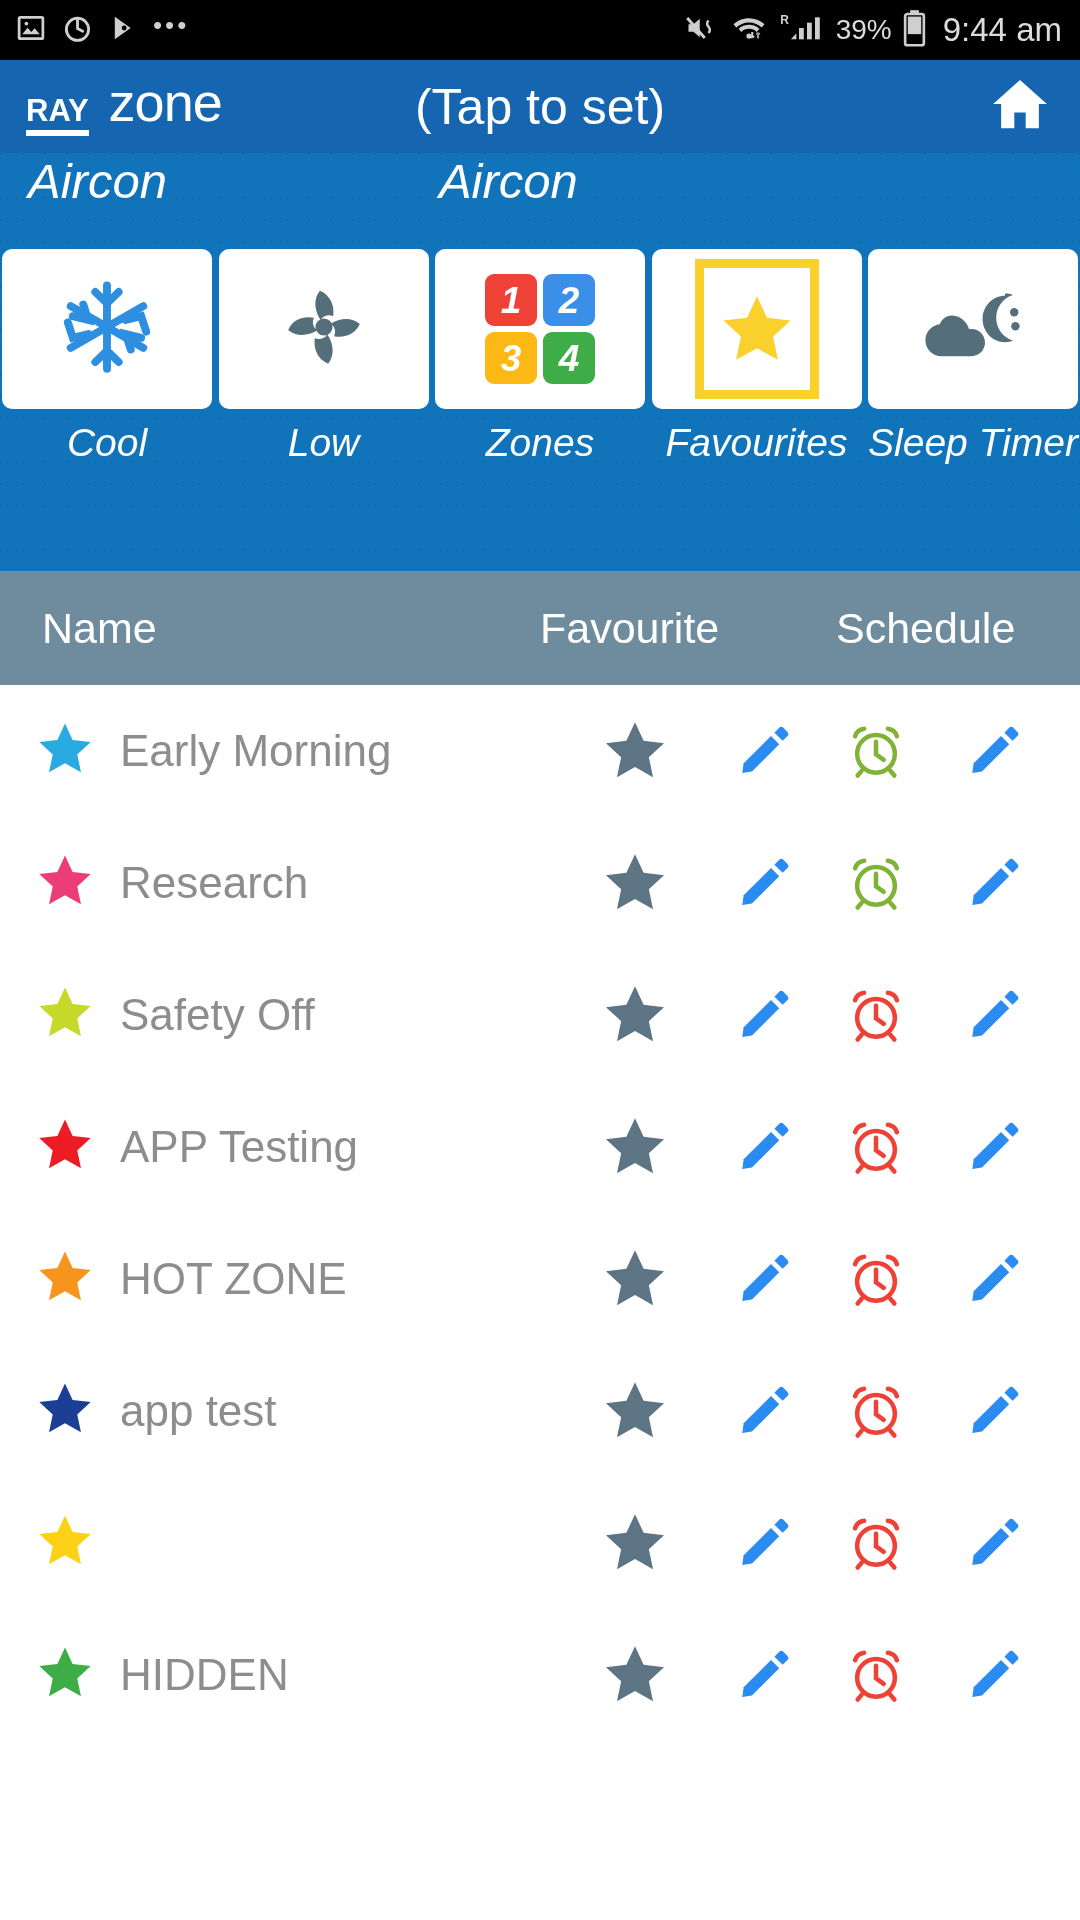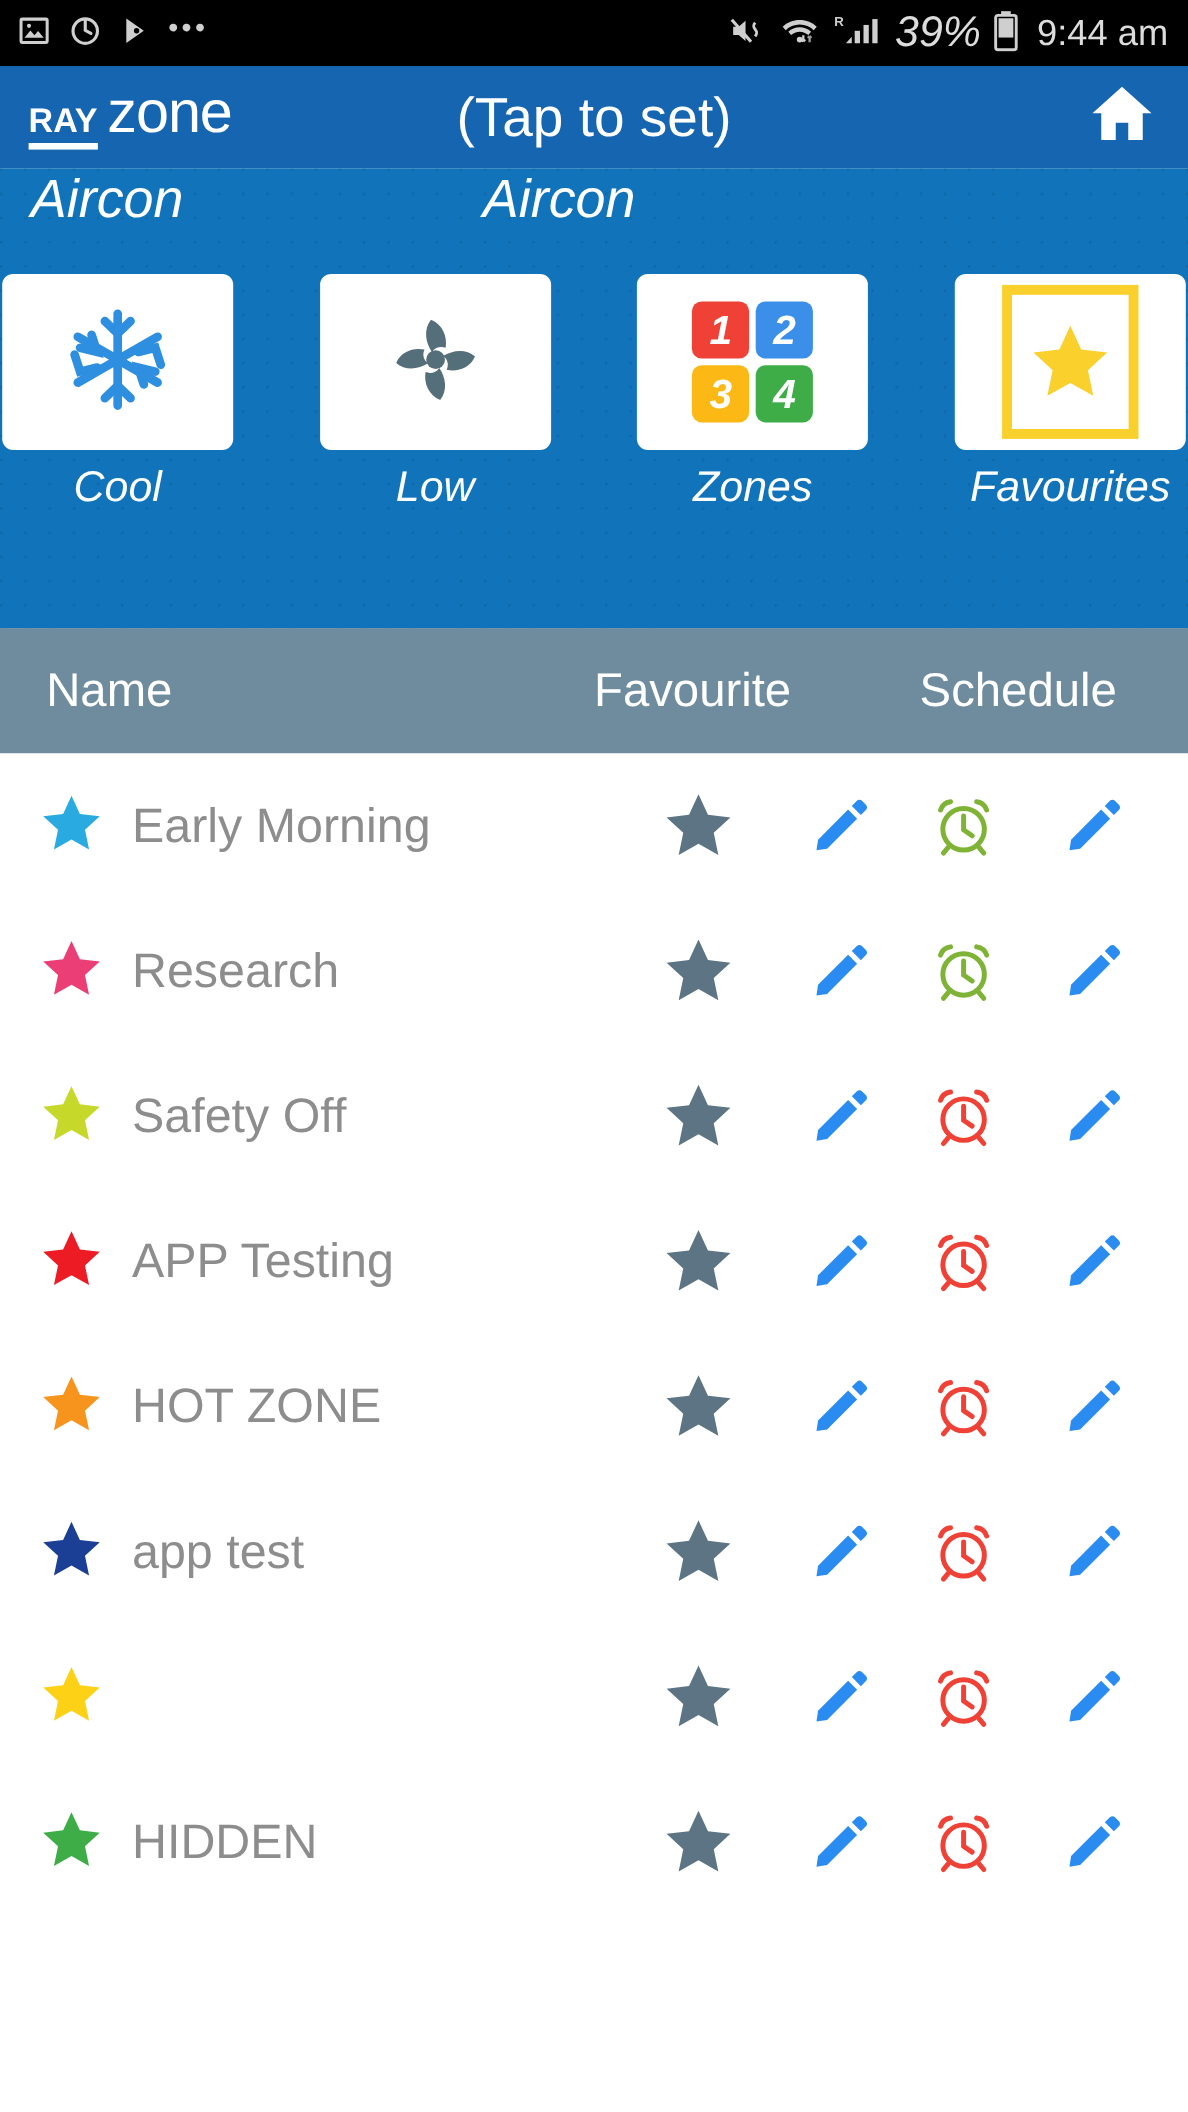--- a/index.html
+++ b/index.html
@@ -11,30 +11,30 @@
 
   
   .statusbar {
     height:60px; background:#000000; color:#d6d6d6;
     display:flex; align-items:center; padding:0 18px 0 16px;
   }
   .sb-left { display:flex; align-items:center; gap:16px; }
   .sb-right { margin-left:auto; display:flex; align-items:center; gap:10px; }
   .sb-ico { display:block; }
   .sb-dots { letter-spacing:3px; font-size:26px; line-height:1; color:#cfcfcf; padding-bottom:10px;}
-  .sb-batt-text { font-size:39px; letter-spacing:0px; color:#dcdcdc;font-style:italic; }
+  .sb-batt-text { font-size:28px; letter-spacing:0px; color:#dcdcdc; }
   .sb-time { font-size:33px; color:#dcdcdc; margin-left:6px; }
 
   
   .appbar {
     height:93px; background:#1565b0;
     display:flex; align-items:center; position:relative;
     padding:0 26px;
   }
-  .logo { display:flex; align-items:baseline; gap:9px; }
+  .logo { display:flex; align-items:baseline; gap:20px; }
   .logo-ray {
     font-size:31px; font-weight:bold; color:#ffffff; letter-spacing:0px;
     border-bottom:6px solid #ffffff; padding-bottom:5px; line-height:0.95;
   }
   .logo-zone { font-size:54px; color:#ffffff; line-height:0.95; letter-spacing:-1px; }
   .appbar-title {
     position:absolute; left:0; right:0; text-align:center;
     font-size:50px; color:#ffffff; pointer-events:none;
   }
   .home-btn { margin-left:auto; z-index:2; display:flex; align-items:center; }
@@ -221,20 +221,33 @@
       <div class="tile">
         <div class="fav-frame">
           <svg width="86" height="82" viewBox="0 0 24 24" fill="#FAD02C">
               <path d="M12 2.4l2.9 6.3 6.9.8-5.1 4.7 1.4 6.8L12 17.6 5.9 21l1.4-6.8-5.1-4.7 6.9-.8z"></path>
             </svg>
         </div>
       </div>
       <div class="tile-label">Favourites</div>
     </div>
 
+    <div class="tile-wrap">
+      <div class="tile">
+        <span>
+          <svg width="104" height="98" viewBox="0 0 26 24" fill="#546e7a">
+            <path d="M19.8 4.2c-3.1 0-5.6 2.6-5.6 5.8 0 3.2 2.5 5.8 5.6 5.8.7 0 1.4-.1 2-.4-2.4-.7-4.2-3-4.2-5.7 0-2.7 1.8-5 4.2-5.7-.6-.3-1.3-.4-2-.4z" transform="translate(1.2,0)"></path>
+            <circle cx="23.3" cy="8.3" r="1.05"></circle>
+              <circle cx="23.6" cy="11.8" r="1.05"></circle>
+            <path d="M7.6 9.1c2.1 0 3.9 1.5 4.4 3.4h.6c1.9 0 3.4 1.5 3.4 3.4s-1.5 3.4-3.4 3.4H5.1c-2.2 0-4-1.8-4-4 0-2.1 1.6-3.8 3.6-4 .5-1.3 1.6-2.2 2.9-2.2z"></path>
+          </svg>
+        </span>
+      </div>
+      <div class="tile-label">Sleep Timer</div>
+    </div>
 
   </div>
 </div>
 
 <div class="thead">
   <div class="thead-inner">
     <span class="th-abs" style="left:42px">Name</span>
     <span class="th-abs" style="left:540px">Favourite</span>
     <span class="th-abs" style="left:836px">Schedule</span>
   </div>

